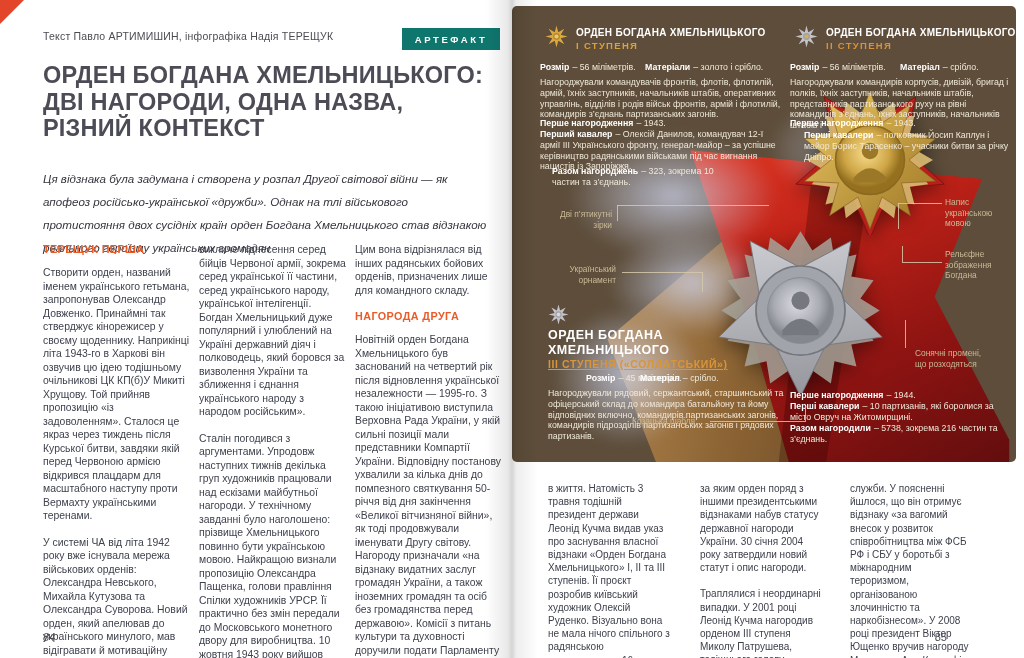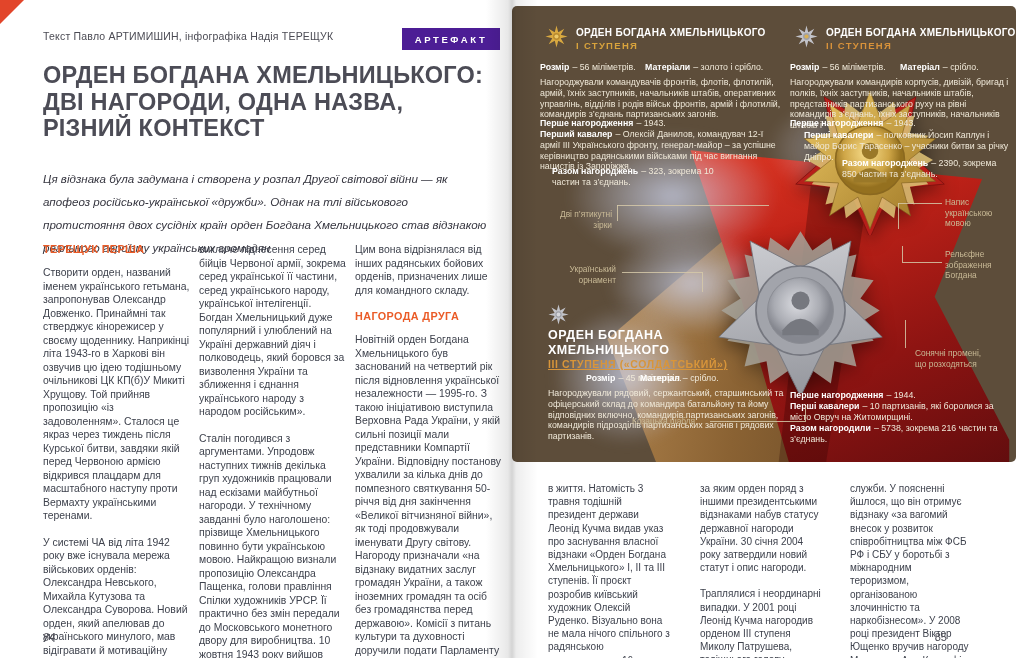--- a/index.html
+++ b/index.html
@@ -2,21 +2,21 @@
 <html lang="uk"><head>
 <meta charset="utf-8">
 <style>
   html,body{margin:0;padding:0;background:#ffffff;}
   body{font-family:"Liberation Sans","DejaVu Sans",sans-serif;}
   #stage{position:relative;width:1024px;height:658px;background:#ffffff;overflow:hidden;}
   .abs{position:absolute;}
   
   .corner{width:0;height:0;border-top:24px solid #e2452a;border-right:24px solid transparent;}
   .byline{font-size:10.5px;color:#4b4b54;letter-spacing:.2px;}
-  .badge{background:#4c1d95;color:#fff;font-size:9.5px;font-weight:700;letter-spacing:2.6px;
+  .badge{background:#0f766e;color:#fff;font-size:9.5px;font-weight:700;letter-spacing:2.6px;
          display:flex;align-items:center;justify-content:center;}
   .title{font-size:23.5px;line-height:26.5px;font-weight:700;color:#4c4c56;letter-spacing:.2px;}
   .title span{display:block;}
   .lead{font-style:italic;font-size:11.6px;line-height:23px;color:#35353f;}
   .colh{font-size:10.8px;font-weight:700;color:#ea5b27;letter-spacing:.4px;margin:0 0 11px 0;}
   .colh.mt{margin-top:3px;}
   .colp{font-size:10.4px;line-height:13.5px;color:#3e424d;margin:0 0 13px 0;}
   .pagenum{font-size:11px;color:#4b4b54;}
   
   .dark{background:#5d4d3a;border-radius:5px;overflow:hidden;}
@@ -167,23 +167,20 @@
     <div class="abs pstat" style="left:388px;top:56px;">
       <b>Матеріал</b><span class="val">– срібло.</span>
     </div>
     <div class="abs pbody" style="left:278px;top:71px;width:222px;">Нагороджували командирів корпусів, дивізій, бригад і полків, їхніх заступників, начальників штабів, представників партизанського руху на рівні командирів з’єднань, їхніх заступників, начальників штабів і</div>
     <div class="abs pbody" style="left:278px;top:112px;width:220px;">
       <b>Перше нагородження</b><span class="val">– 1943.</span>
     </div>
     <div class="abs pbody" style="left:292px;top:124px;width:207px;">
       <b>Перші кавалери</b><span class="val">– полковник Йосип Каплун і майор Борис Тарасенко – учасники битви за річку Дніпро.</span>
     </div>
-    <div class="abs pbody" style="left:330px;top:152px;width:168px;">
-      <b>Разом нагороджень</b><span class="val">– 2390, зокрема 850 частин та з’єднань.</span>
-    </div>
 
     <svg class="abs" style="left:36px;top:298px;" width="21" height="21" viewBox="0 0 100 100">
       <polygon fill="#c2c3c9" points="50.0,2.0 57.7,31.5 83.9,16.1 68.5,42.3 98.0,50.0 68.5,57.7 83.9,83.9 57.7,68.5 50.0,98.0 42.3,68.5 16.1,83.9 31.5,57.7 2.0,50.0 31.5,42.3 16.1,16.1 42.3,31.5"></polygon>
       <circle cx="50" cy="50" r="15" fill="#9fa1a8"></circle>
         <circle cx="50" cy="50" r="9" fill="#d6d7dc"></circle>
     </svg>
     <div class="abs p3title" style="left:36px;top:322px;">
       <span>ОРДЕН БОГДАНА</span>
       <span>ХМЕЛЬНИЦЬКОГО</span>
     </div>

